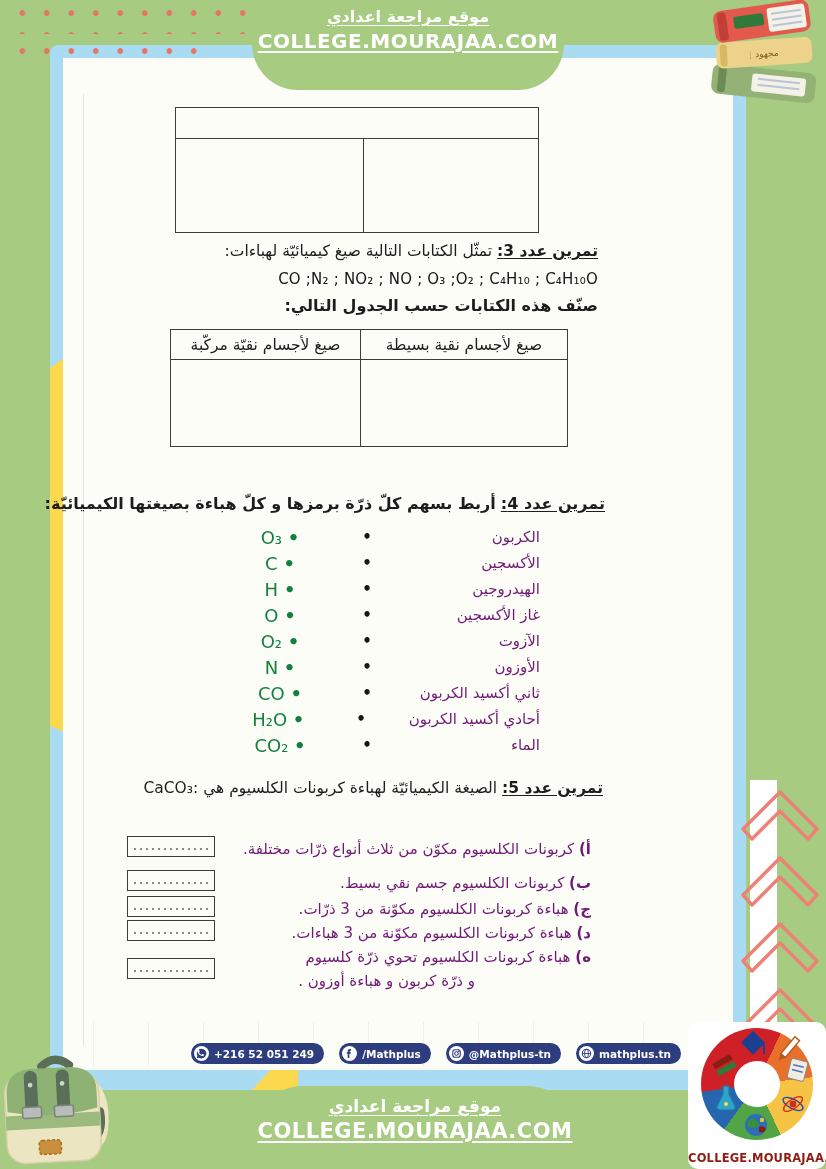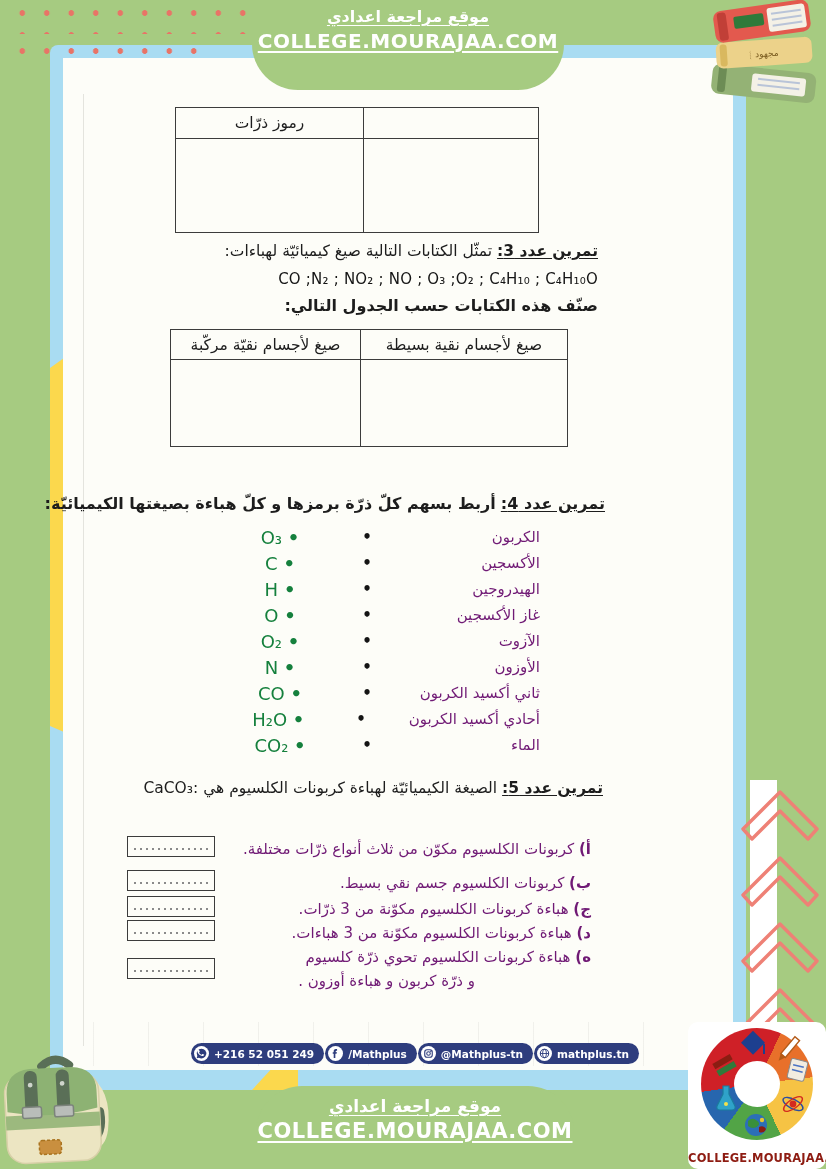--- a/index.html
+++ b/index.html
@@ -72,21 +72,21 @@
   .st-label{font-weight:bold;}
   .ans-box{position:absolute;left:64px;width:88px;height:21px;border:1.6px solid #3c3c3c;
        box-sizing:border-box;}
   .ans-box::after{content:"";position:absolute;left:7%;right:7%;top:60%;height:2px;
        background-image:repeating-linear-gradient(90deg,#8a8a8a 0 2px,rgba(0,0,0,0) 2px 6px);}
 
   .bottom-grid{position:absolute;left:30px;right:4px;top:964px;height:44px;opacity:.7;
        background-image:repeating-linear-gradient(90deg,#ebebe6 0 1px,rgba(0,0,0,0) 1px 55px);}
 
   
-  .social-row{position:absolute;left:128px;top:985px;display:flex;gap:1px;align-items:center;}
+  .social-row{position:absolute;left:128px;top:985px;display:flex;gap:15px;align-items:center;}
   .badge{display:flex;align-items:center;gap:5px;background:#2e3d7d;color:#fff;
        border-radius:11px;height:21px;padding:0 10px 0 3px;font-size:10.5px;font-weight:bold;
        white-space:nowrap;}
   .badge svg{display:block;}
 
   
   .chevrons{position:absolute;left:740px;top:780px;width:86px;height:264px;z-index:5;}
   .chev-stripe{position:absolute;left:10px;top:0;width:27px;height:100%;background:#fff;}
   .chev{position:absolute;left:0;width:82px;height:60px;}
 
@@ -112,21 +112,20 @@
   <div class="left-yellow"></div>
   <div class="yellow-wedge"></div>
   <div class="dots-a"></div>
   <div class="dots-b"></div>
 
   <div class="page">
     <div class="scan-edge"></div>
 
     <div class="w-table tbl1">
       <div class="w-thead">
-        <div class="w-cell cl">رموز ذرّات</div>
       </div>
       <div class="w-tbody">
         <div class="w-cell cl"></div>
         <div class="w-cell cr"></div>
       </div>
     </div>
 
     <div class="ex-line rtl" style="top:184px;right:135px;text-align:right;">
       <span class="ex-label">تمرين عدد 3:</span>
       <span>تمثّل الكتابات التالية صيغ كيميائيّة لهباءات:</span>

